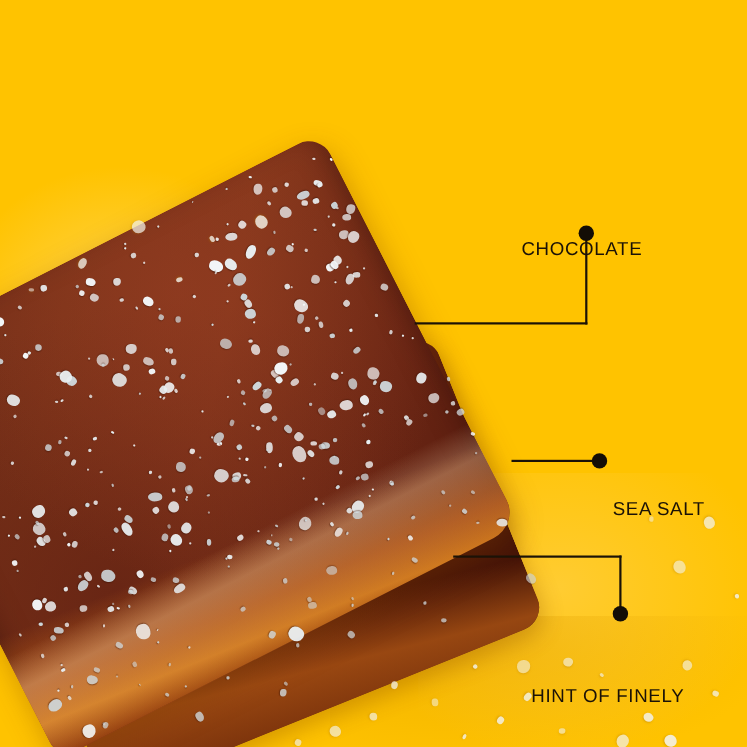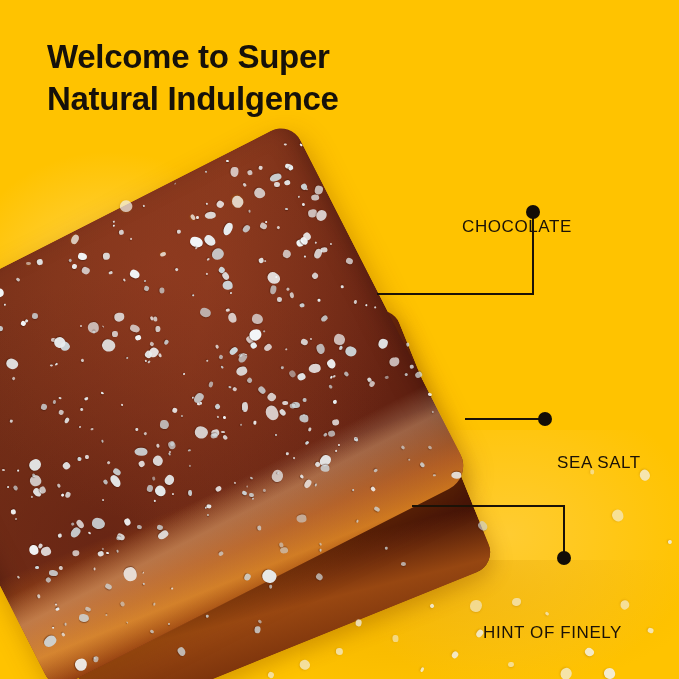--- a/index.html
+++ b/index.html
@@ -203,24 +203,20 @@
 </head>
 <body>
 
 <div id="stage">
 
   <div class="bg"></div>
   <div class="bg-bloom-a"></div>
   <div class="bg-bloom-b"></div>
   <div class="bg-shade-b"></div>
 
-  <div class="headline">
-    <span class="hl-line">Welcome to Super</span>
-    <span class="hl-line">Natural Indulgence</span>
-  </div>
 
   <div class="product">
     <div class="slab slab-bottom"></div>
     <div class="slab-bottom-edge"></div>
     <div class="slab-gap"></div>
     <div class="slab slab-top"></div>
     <div class="slab-top-edge"></div>
     <div class="slab-top-gloss"></div>
     <div class="salt" id="salt-layer">
         <div class="flake" style="left: 267.6px; top: 200.5px; width: 2.5px; height: 1.7px; transform: rotate(130deg); opacity: 0.77;"></div>
@@ -624,21 +620,21 @@
       <div class="crumb" style="left: 640px; top: 470px; width: 9.9px; height: 10.6px; transform: rotate(150deg); opacity: 0.75;"></div>
       <div class="crumb" style="left: 612px; top: 510px; width: 11.7px; height: 10.7px; transform: rotate(74deg); opacity: 0.62;"></div>
       <div class="crumb" style="left: 668px; top: 540px; width: 3.9px; height: 3.9px; transform: rotate(101deg); opacity: 0.85;"></div>
       <div class="crumb" style="left: 590px; top: 470px; width: 4.8px; height: 3.6px; transform: rotate(96deg); opacity: 0.53;"></div>
     </div>
 
   <div>
     <div class="leader" style="left:532px; top:212px; width:2px; height:83px;"></div>
     <div class="leader" style="left:377px; top:293px; width:157px; height:2px;"></div>
     <div class="dot" style="left:526px; top:205px;"></div>
-    <div class="callout-label" style="left:462px; top:172px;">
+    <div class="callout-label" style="left:474px; top:172px;">
       <span class="cl-line">CHOCOLATE</span>
     </div>
   </div>
 
   <div>
     <div class="leader" style="left:465px; top:418px; width:80px; height:2px;"></div>
     <div class="dot" style="left:538px; top:412px;"></div>
     <div class="callout-label" style="left:557px; top:408px;">
       <span class="cl-line">SEA SALT</span>
     </div>

